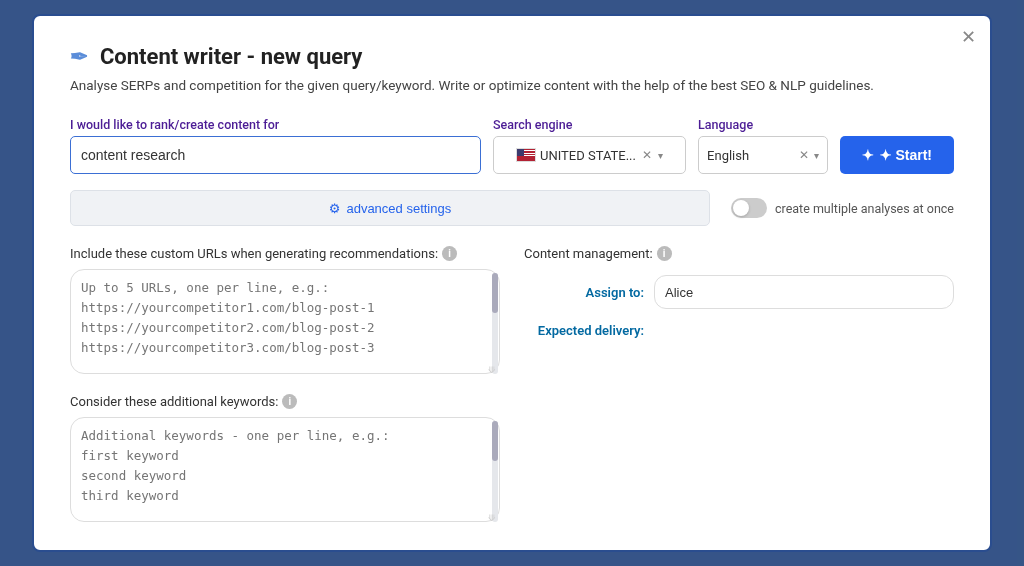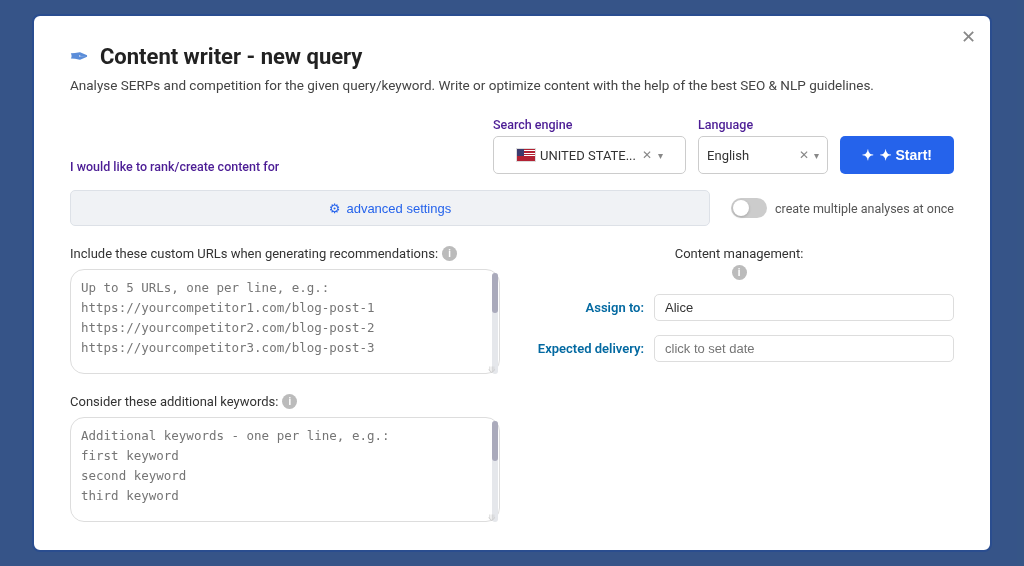--- a/index.html
+++ b/index.html
@@ -267,41 +267,40 @@
       position: absolute;
       top: 0;
     }
     .content-mgmt-label {
       font-size: 13px;
       color: #333;
       margin-bottom: 14px;
       display: flex;
       align-items: center;
       gap: 4px;
-      flex-direction: column;
     }
     .field-row {
       display: flex;
       align-items: center;
       margin-bottom: 14px;
       gap: 10px;
     }
     .field-row-label {
       font-size: 13px;
       font-weight: 600;
       color: #0369a1;
       min-width: 120px;
       text-align: right;
     }
     .field-row-input {
       flex: 1;
-      height: 27px;
+      height: 34px;
       padding: 0 10px;
       border: 1.5px solid #ddd;
-      border-radius: 5px;
+      border-radius: 12px;
       font-size: 13px;
       color: #333;
       background: #fff;
       outline: none;
     }
     .field-row-input.placeholder {
       color: #aaa;
     }
     .resize-handle {
       position: absolute;
@@ -325,20 +324,21 @@
 
     <h2 class="modal-title">
       <span class="feather-icon">✒</span>
       <span>Content writer - new query</span>
     </h2>
     <p class="modal-subtitle">Analyse SERPs and competition for the given query/keyword. Write or optimize content with the help of the best SEO &amp; NLP guidelines.</p>
 
     <div class="form-row">
       <div class="form-group keyword-input-wrap">
         <label>I would like to rank/create content for</label>
+        <input class="keyword-input" type="text" value="content research" style="">
       </div>
       <div class="form-group">
         <label>Search engine</label>
         <div class="search-engine-select">
           <span class="flag-icon flag-us"></span>
           <span>UNITED STATE...</span>
           <span class="select-clear">✕</span>
           <span class="select-arrow">▾</span>
         </div>
       </div>
@@ -408,18 +408,17 @@
         <div class="content-mgmt-label">
           <span>Content management:</span>
           <span class="info-icon">i</span>
         </div>
         <div class="field-row">
           <span class="field-row-label">Assign to:</span>
           <input class="field-row-input" type="text" value="Alice" style="">
         </div>
         <div class="field-row">
           <span class="field-row-label">Expected delivery:</span>
-          <input class="field-row-input placeholder" type="text" placeholder="click to set date" style="">
         </div>
       </div>
     </div>
   </div>
 </div>
 
 </body></html>

